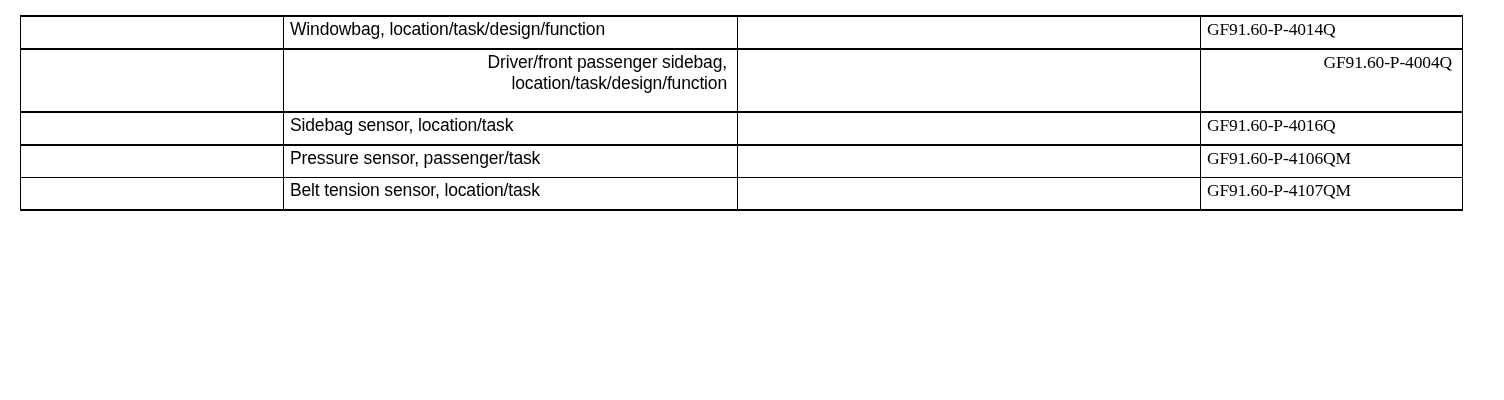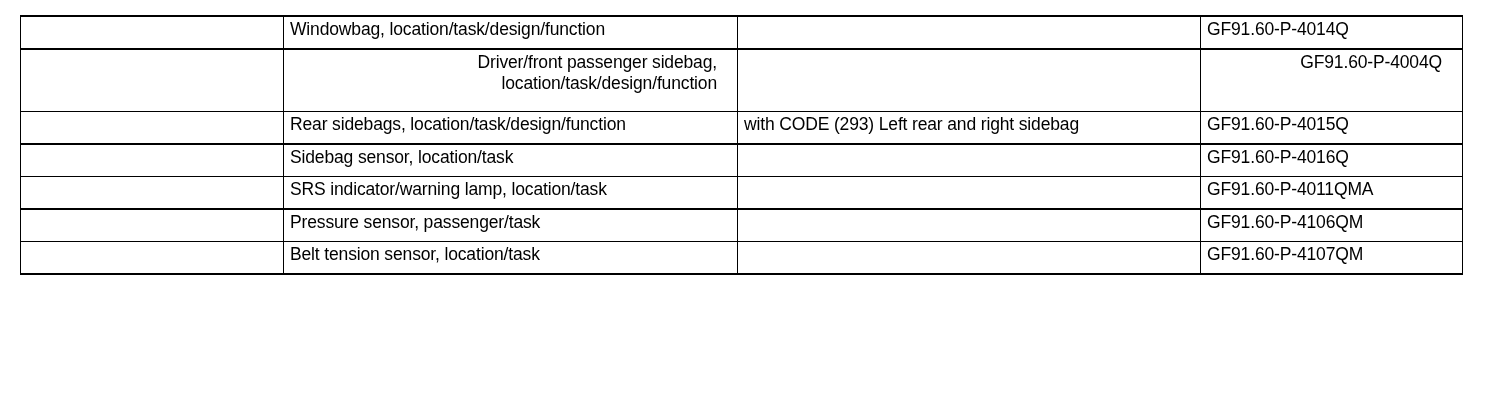--- a/index.html
+++ b/index.html
@@ -24,41 +24,41 @@
     position: absolute;
     left: 20px;
     top: 15px;
     width: 1442px;
     border-collapse: collapse;
     table-layout: fixed;
   }
   .doc-table td {
     border: 1px solid #000000;
     vertical-align: top;
-    padding: 2px 20px 3px 6px;
+    padding: 2px 10px 3px 6px;
     font-size: 17.5px;
     line-height: 1.18;
     font-family: "Liberation Sans", sans-serif;
     letter-spacing: -0.15px;
     background: #ffffff;
   }
   
   .col-blank      { width: 263px; }
   .col-desc       { width: 454px; }
   .col-condition  { width: 463px; }
   .col-docnum     { width: 262px; }
 
   
   tr.thick-top > td { border-top-width: 2px; }
   tr.thick-bottom > td { border-bottom-width: 2px; }
 
   td.cell-blank { }
   td.cell-desc { white-space: normal; }
   td.cell-condition { white-space: normal; }
-  td.cell-docnum { white-space: nowrap; }
+  td.cell-docnum { white-space: nowrap; font-family: Liberation Serif, serif; }
 
   
   tr.h-single > td { height: 26px; }
   tr.h-double  > td { height: 56px; text-align: right; }
 </style>
 </head>
 <body>
 
 <div class="page">
   <table class="doc-table">
@@ -77,40 +77,28 @@
         <td class="cell-docnum">GF91.60-P-4014Q</td>
       </tr>
 
       <tr class="h-double thick-top">
         <td class="cell-blank"></td>
         <td class="cell-desc">Driver/front passenger sidebag, location/task/design/function</td>
         <td class="cell-condition"></td>
         <td class="cell-docnum">GF91.60-P-4004Q</td>
       </tr>
 
-      <tr class="h-single">
-        <td class="cell-blank"></td>
-        <td class="cell-desc">Rear sidebags, location/task/design/function</td>
-        <td class="cell-condition">with CODE (293) Left rear and right sidebag</td>
-        <td class="cell-docnum">GF91.60-P-4015Q</td>
-      </tr>
 
       <tr class="h-single thick-top">
         <td class="cell-blank"></td>
         <td class="cell-desc">Sidebag sensor, location/task</td>
         <td class="cell-condition"></td>
         <td class="cell-docnum">GF91.60-P-4016Q</td>
       </tr>
 
-      <tr class="h-single">
-        <td class="cell-blank"></td>
-        <td class="cell-desc">SRS indicator/warning lamp, location/task</td>
-        <td class="cell-condition"></td>
-        <td class="cell-docnum">GF91.60-P-4011QMA</td>
-      </tr>
 
 
 
 
       <tr class="h-single thick-top">
         <td class="cell-blank"></td>
         <td class="cell-desc">Pressure sensor, passenger/task</td>
         <td class="cell-condition"></td>
         <td class="cell-docnum">GF91.60-P-4106QM</td>
       </tr>

